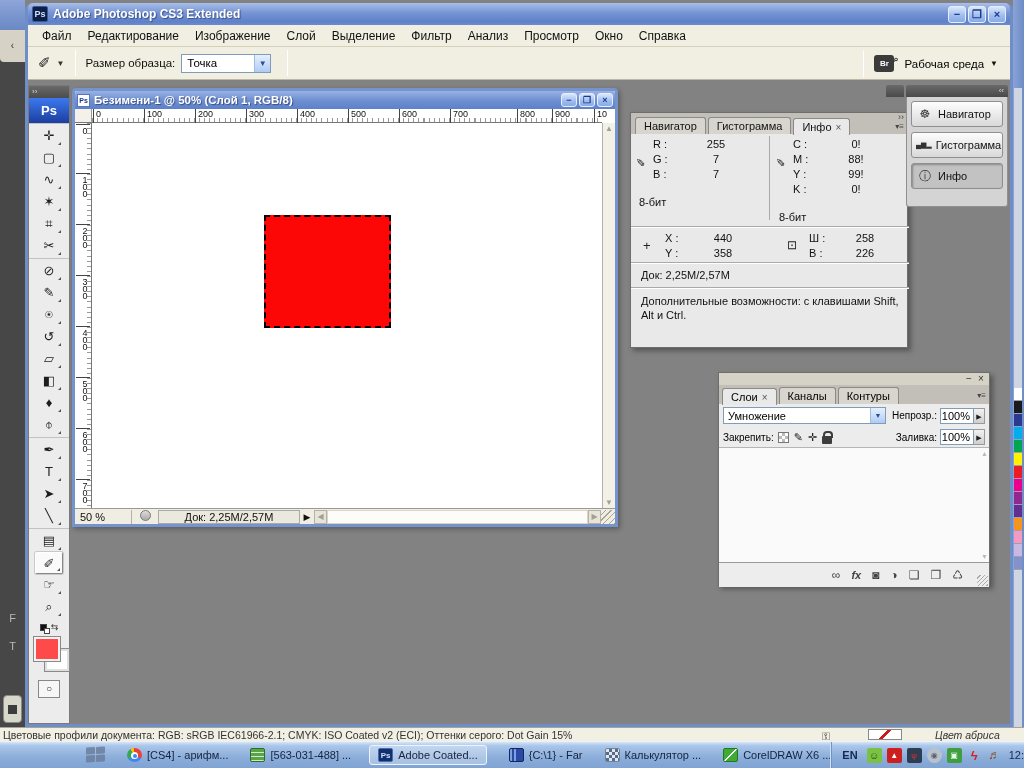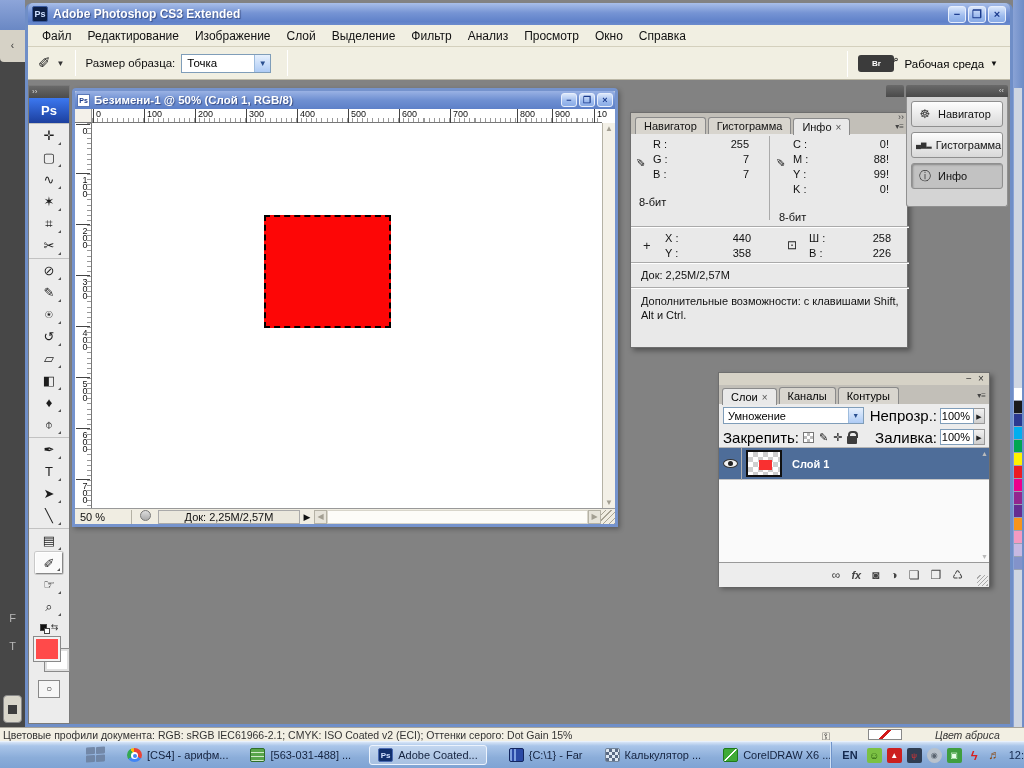--- a/index.html
+++ b/index.html
@@ -34,21 +34,21 @@
   .optionsbar { height:33px; background:#f1efe2; border-bottom:1px solid #bdb9a6; display:flex; align-items:center; position:relative; }
   .opt-tool { display:flex; align-items:center; margin-left:10px; }
   .opt-tool .glyph { font-size:15px; transform:rotate(0deg); color:#222; }
   .opt-tool .arr { font-size:8px; color:#333; margin-left:6px; }
   .opt-sep { width:1px; height:26px; background:#b8b4a2; margin:0 10px; border-right:1px solid #fff; }
   .opt-label { font-size:11.5px; color:#111; }
   .combo { display:flex; align-items:center; background:#fff; border:1px solid #7f9db9; height:19px; margin-left:6px; }
   .combo .val { font-size:11.5px; padding:0 5px; }
   .combo .cbtn { width:16px; height:17px; background:linear-gradient(#e6f0fd,#aecbf5); border-left:1px solid #9ebcdd; color:#2a4f8f; font-size:8px; text-align:center; line-height:17px; }
   .opt-right { position:absolute; right:8px; top:0; height:33px; display:flex; align-items:center; }
-  .br-icon { width:36px; height:17px; background:#3b3b3b; border-radius:3px; color:#fff; font-size:8px; font-weight:bold; text-align:center; line-height:17px; position:relative; }
+  .br-icon { width:20px; height:17px; background:#3b3b3b; border-radius:3px; color:#fff; font-size:8px; font-weight:bold; text-align:center; line-height:17px; position:relative; }
   .br-icon .mag { position:absolute; right:-4px; top:-4px; font-size:9px; color:#222; }
   .opt-right .ws-label { font-size:11.5px; margin:0 6px 0 10px; }
   .opt-right .ws-arr { font-size:8px; color:#111; margin-right:4px; }
 
   .workspace { position:relative; width:982px; height:644px; background:#828282; }
 
   
   .tool-palette { position:absolute; left:0; top:5px; width:42px; height:639px; background:#ececec; border:1px solid #7a7a7a; }
   .tp-head { height:12px; background:linear-gradient(#6a6a6a,#4c4c4c); color:#ddd; font-size:8px; line-height:12px; padding-left:3px; }
   .tp-logo { height:25px; background:linear-gradient(#3c78f0,#1c3f9e); color:#fff; font-weight:bold; font-size:13px; text-align:center; line-height:25px; }
@@ -101,21 +101,21 @@
   .panel-tabbar { height:21px; background:#c2bfb8; display:flex; align-items:flex-end; padding:2px 2px 0 4px; position:relative; }
   .ptab { background:#d8d5ce; border:1px solid #8a8a8a; border-bottom:none; border-radius:3px 3px 0 0; padding:2px 8px 2px 8px; font-size:11px; margin-right:2px; white-space:nowrap; }
   .ptab.active { background:#e9e9e9; position:relative; top:1px; }
   .ptab .x { margin-left:4px; color:#555; font-size:10px; }
   .panel-corner { position:absolute; right:3px; top:0; text-align:right; line-height:9px; color:#444; }
   .panel-corner .chev { font-size:9px; display:block; }
   .panel-corner .pmenu { font-size:8px; display:block; }
   .info-body { position:relative; height:213px; }
   .chan-row { display:flex; height:15px; }
   .chan-row .lb { width:30px; text-align:left; }
-  .chan-row .vl { flex:1; text-align:right; }
+  .chan-row .vl { flex:1; text-align:center; }
   .info-rgb { position:absolute; left:22px; top:4px; width:96px; }
   .info-cmyk { position:absolute; left:162px; top:4px; width:96px; }
   .info-dropper { position:absolute; font-size:11px; transform:rotate(-90deg); color:#222; }
   .d1 { left:6px; top:22px; } .d2 { left:146px; top:22px; }
   .depth1 { position:absolute; left:8px; top:62px; } .depth2 { position:absolute; left:148px; top:77px; }
   .info-vdiv { position:absolute; left:138px; top:2px; width:1px; height:84px; background:#aaa; }
   .info-hdiv { position:absolute; left:0; width:278px; height:1px; background:#aaa; box-shadow:0 1px 0 #fff; }
   .hd1 { top:92px; } .hd2 { top:128px; } .hd3 { top:153px; }
   .info-pos { position:absolute; left:34px; top:98px; width:86px; }
   .info-size { position:absolute; left:178px; top:98px; width:82px; }
@@ -135,21 +135,21 @@
 
   
   .layers-panel { position:absolute; left:690px; top:292px; width:272px; height:214px; background:#ececec; border:1px solid #6e6e6e; box-shadow:3px 3px 5px rgba(0,0,0,.35); font-size:11px; }
   .lp-chrome { height:12px; background:#d6d2c6; display:flex; justify-content:flex-end; align-items:center; padding-right:2px; }
   .lp-chrome span { width:12px; text-align:center; font-size:10px; color:#333; line-height:10px; }
   .lp-tabbar { height:19px; background:#c2bfb8; display:flex; align-items:flex-end; padding:2px 2px 0 3px; position:relative; }
   .lp-ctrl1 { display:flex; align-items:center; height:23px; padding:0 4px; background:#ececec; }
   .blend-combo { display:flex; align-items:center; width:168px; height:17px; background:#fff; border:1px solid #7f9db9; }
   .blend-combo .val { flex:1; font-size:11px; padding-left:4px; }
   .blend-combo .cbtn { width:15px; height:15px; background:linear-gradient(#e6f0fd,#aecbf5); border-left:1px solid #9ebcdd; color:#2a4f8f; font-size:7px; text-align:center; line-height:15px; }
-  .lp-ctrl1 .lbl, .lp-ctrl2 .lbl { font-size:15px; margin-left:6px; white-space:nowrap; }
+  .lp-ctrl1 .lbl, .lp-ctrl2 .lbl { font-size:10px; margin-left:6px; white-space:nowrap; }
   .spin { display:flex; align-items:center; margin-left:3px; }
   .spin .box { width:34px; height:16px; background:#fff; border:1px solid #7f9db9; font-size:11px; text-align:right; padding:1px 3px 0 0; }
   .spin .sbtn { width:11px; height:16px; background:linear-gradient(#f2f2f2,#cfcfcf); border:1px solid #999; border-left:none; font-size:7px; text-align:center; line-height:15px; color:#222; }
   .lp-ctrl2 { display:flex; align-items:center; height:21px; padding:0 4px; background:#ececec; border-bottom:1px solid #b5b5b5; }
   .lock-icons { display:flex; align-items:center; gap:5px; margin-left:4px; }
   .li-checker { width:11px; height:11px; border:1px solid #777; background:repeating-conic-gradient(#bbb 0 25%,#fff 0 50%) 0 0/6px 6px; }
   .li-glyph { font-size:11px; color:#222; line-height:11px; }
   .css-lock { position:relative; width:10px; height:8px; background:#3d3d3d; margin-top:5px; border-radius:1px; }
   .css-lock::before { content:""; position:absolute; top:-5px; left:1px; width:6px; height:5px; border:2px solid #3d3d3d; border-bottom:none; border-radius:4px 4px 0 0; }
   .lp-spacer { flex:1; }
@@ -521,31 +521,20 @@
             <span class="css-lock"></span>
           </div>
           <div class="lp-spacer"></div>
           <span class="lbl">Заливка:</span>
           <div class="spin">
             <span class="box">100%</span>
             <span class="sbtn">▶</span>
           </div>
         </div>
         <div class="layer-list">
-          <div class="layer-row sel">
-            <div class="eye-cell">
-                <span class="eye"></span>
-              </div>
-            <div class="thumb-cell">
-                <div class="thumb checker">
-                  <span class="redsq"></span>
-                </div>
-              </div>
-            <div class="layer-name">Слой 1</div>
-          </div>
           <span class="ll-scroll">▲</span>
           <span class="ll-scroll2">▼</span>
         </div>
         <div class="lp-bottom">
           <span class="bicon">∞</span>
           <span class="bicon fx">fx</span>
           <span class="bicon">◙</span>
           <span class="bicon">◑</span>
           <span class="bicon">❏</span>
           <span class="bicon">❐</span>

